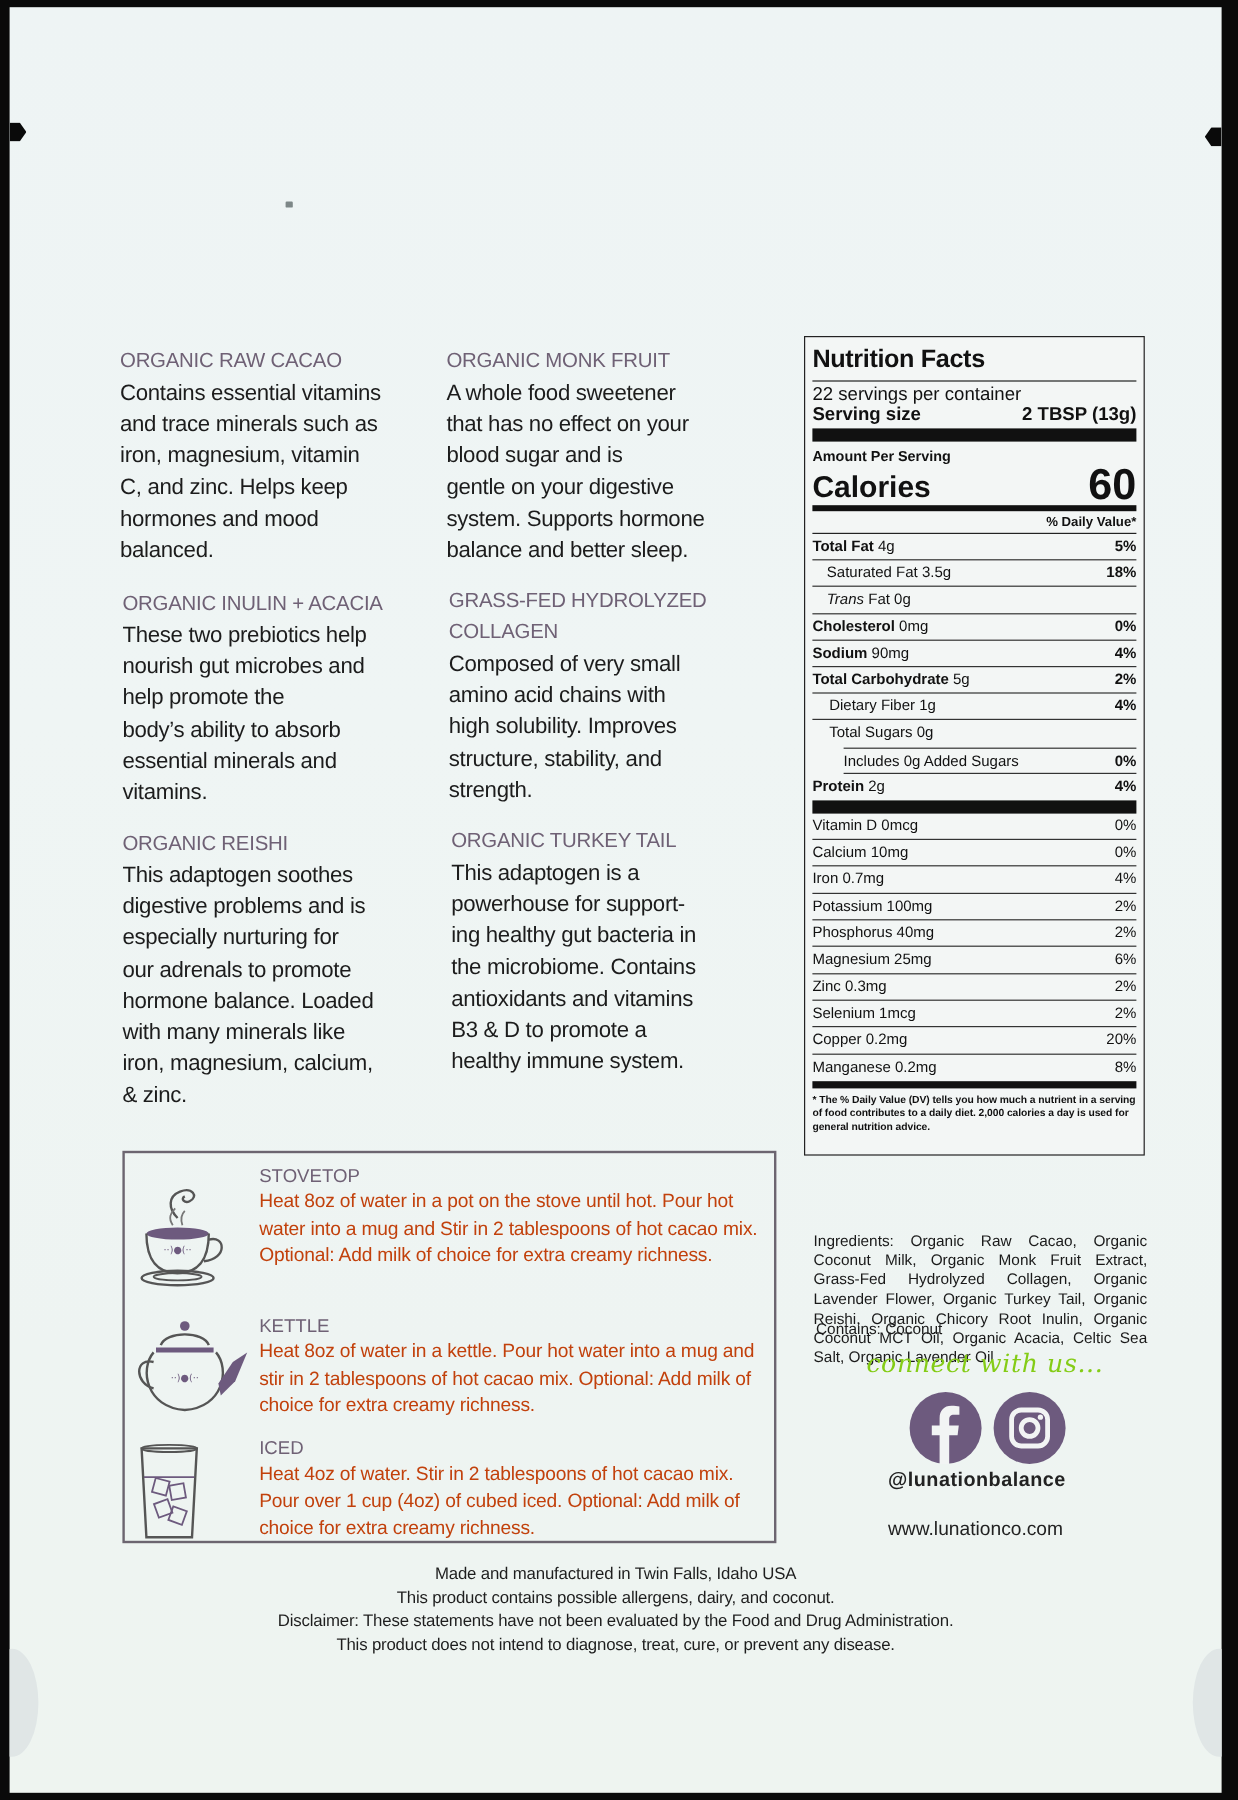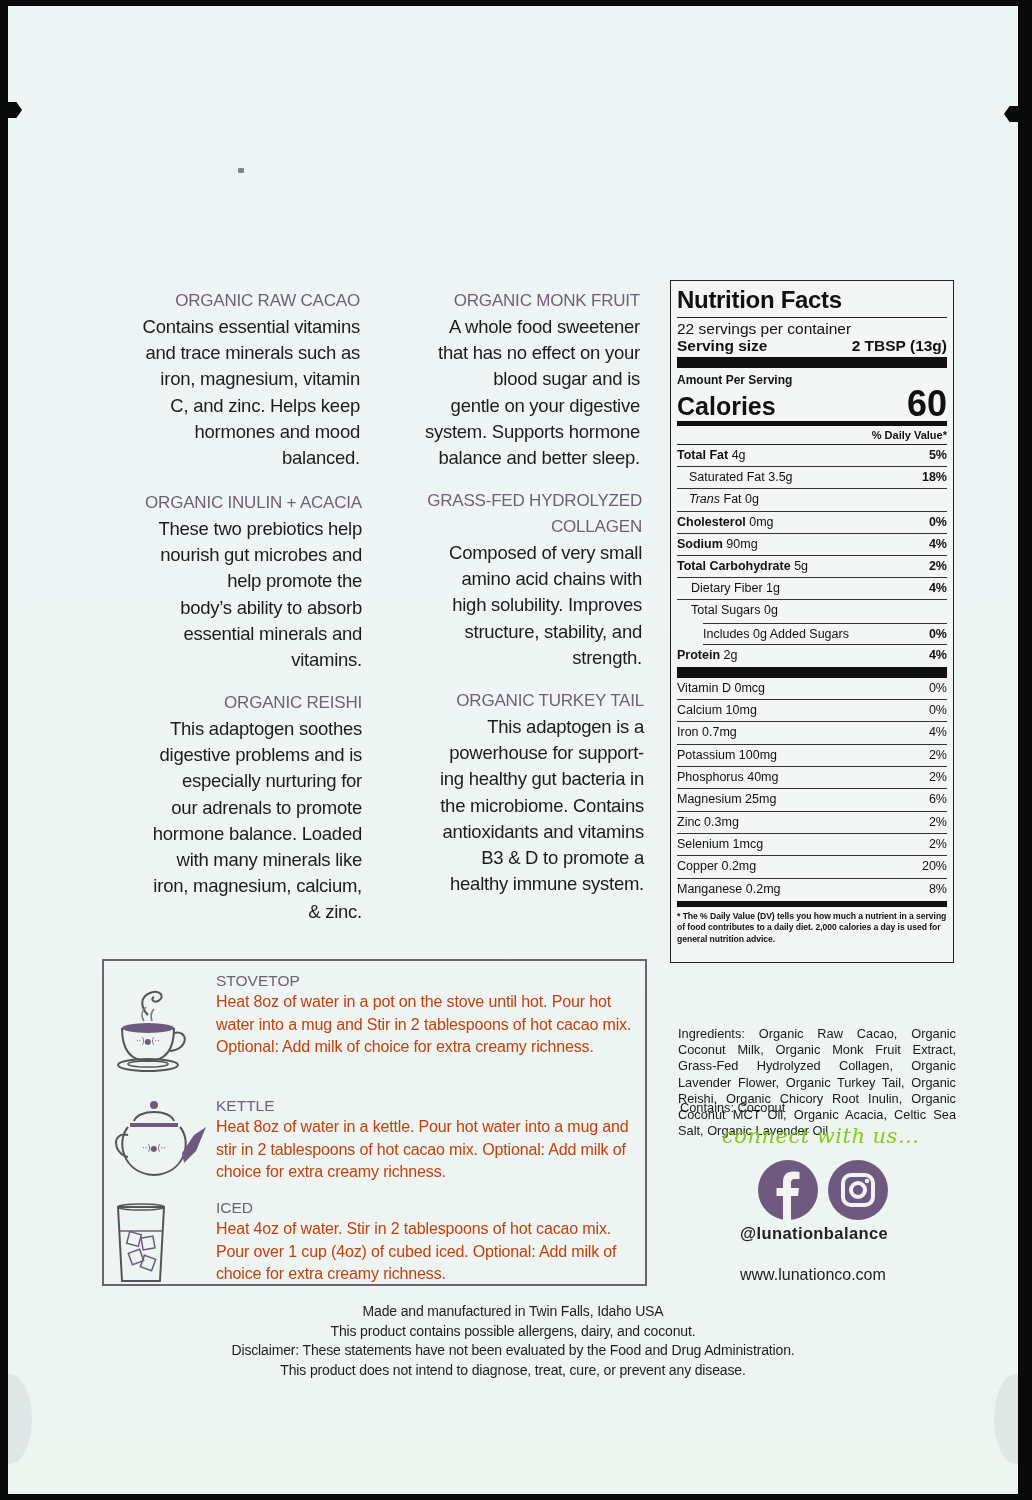--- a/index.html
+++ b/index.html
@@ -3,40 +3,39 @@
 <meta charset="utf-8">
 <style>
   * { box-sizing: border-box; margin: 0; padding: 0; }
   html, body { width: 1032px; height: 1500px; background: #0a0a0a; overflow: hidden; }
   body { position: relative; font-family: "Liberation Sans", sans-serif; }
 
   .bag {
     position: absolute; left: 8px; top: 6px; width: 1010px; height: 1488px;
     background: linear-gradient(180deg, #eef4f4 0%, #eff5f4 40%, #eef4f2 75%, #eef4f0 100%);
     overflow: hidden;
-    text-align: right;
   }
   .notch-left { position: absolute; left: 0; top: 96px; width: 14px; height: 16px; background: #0a0a0a; clip-path: polygon(0 0, 60% 0, 100% 50%, 60% 100%, 0 100%); }
   .notch-right { position: absolute; right: 0; top: 100px; width: 14px; height: 16px; background: #0a0a0a; clip-path: polygon(40% 0, 100% 0, 100% 100%, 40% 100%, 0 50%); }
   .corner-blob-left { position: absolute; left: -20px; top: 1368px; width: 44px; height: 90px; border-radius: 50%; background: #e0e6e6; }
   .corner-blob-right { position: absolute; right: -20px; top: 1368px; width: 44px; height: 90px; border-radius: 50%; background: #e0e6e6; }
   .speck { position: absolute; left: 230px; top: 162px; width: 6px; height: 5px; background: #7d8787; border-radius: 1px; }
 
   
   .benefit { position: absolute; font-family: "DejaVu Sans", sans-serif; }
   .benefit-title { color: #6f6175; font-size: 17px; line-height: 26px; letter-spacing: -0.2px; font-family: "Liberation Sans", sans-serif; }
   .benefit-body { color: #1c1c1c; font-size: 18.5px; line-height: 26.2px; letter-spacing: -0.25px; font-family: "Liberation Sans", sans-serif; white-space: pre-line; }
 
   
   .nf {
     position: absolute; left: 670px; top: 280px; width: 284px; height: 683px;
     border: 1.5px solid #222; background: #f3f6f5; color: #111; padding: 0 6px;
     font-family: "Liberation Sans", sans-serif;
   }
-  .nf-title { font-size: 24px; font-weight: bold; letter-spacing: -0.3px; line-height: 34px; padding-top: 2px; border-bottom: 1px solid #222; }
+  .nf-title { font-size: 21px; font-weight: bold; letter-spacing: -0.3px; line-height: 34px; padding-top: 2px; border-bottom: 1px solid #222; }
   .nf-servings { font-size: 15.5px; line-height: 16px; padding-top: 3px; }
   .nf-size { display: flex; justify-content: space-between; font-size: 15.5px; font-weight: bold; line-height: 18px; gap: 27px; }
   .bar-thick { height: 11px; background: #111; margin: 2px 0 0 0; }
   .bar-medium { height: 5px; background: #111; }
   .nf-aps { font-size: 12px; font-weight: bold; line-height: 14px; padding-top: 5px; }
   .nf-cal { display: flex; justify-content: space-between; align-items: flex-end; font-weight: bold; line-height: 30px; }
   .nf-cal .lbl { font-size: 25px; }
   .nf-cal .val { font-size: 36px; line-height: 34px; }
   .nf-dv { text-align: right; font-size: 11px; font-weight: bold; line-height: 18px; border-bottom: 1px solid #222; }
   .nf-row { display: flex; justify-content: space-between; font-size: 12.5px; line-height: 21px; border-bottom: 1px solid #333; height: 22.2px; }

